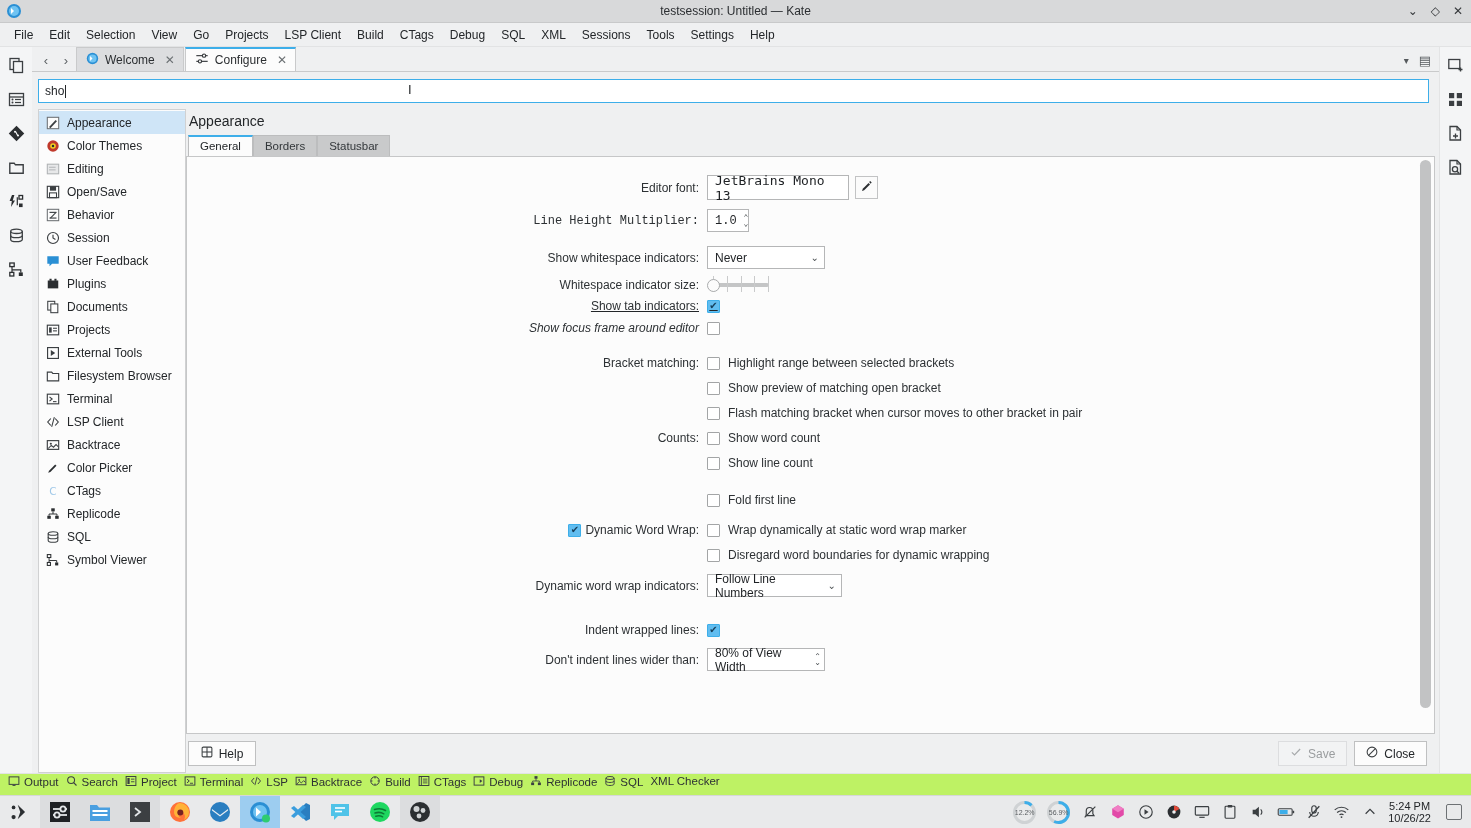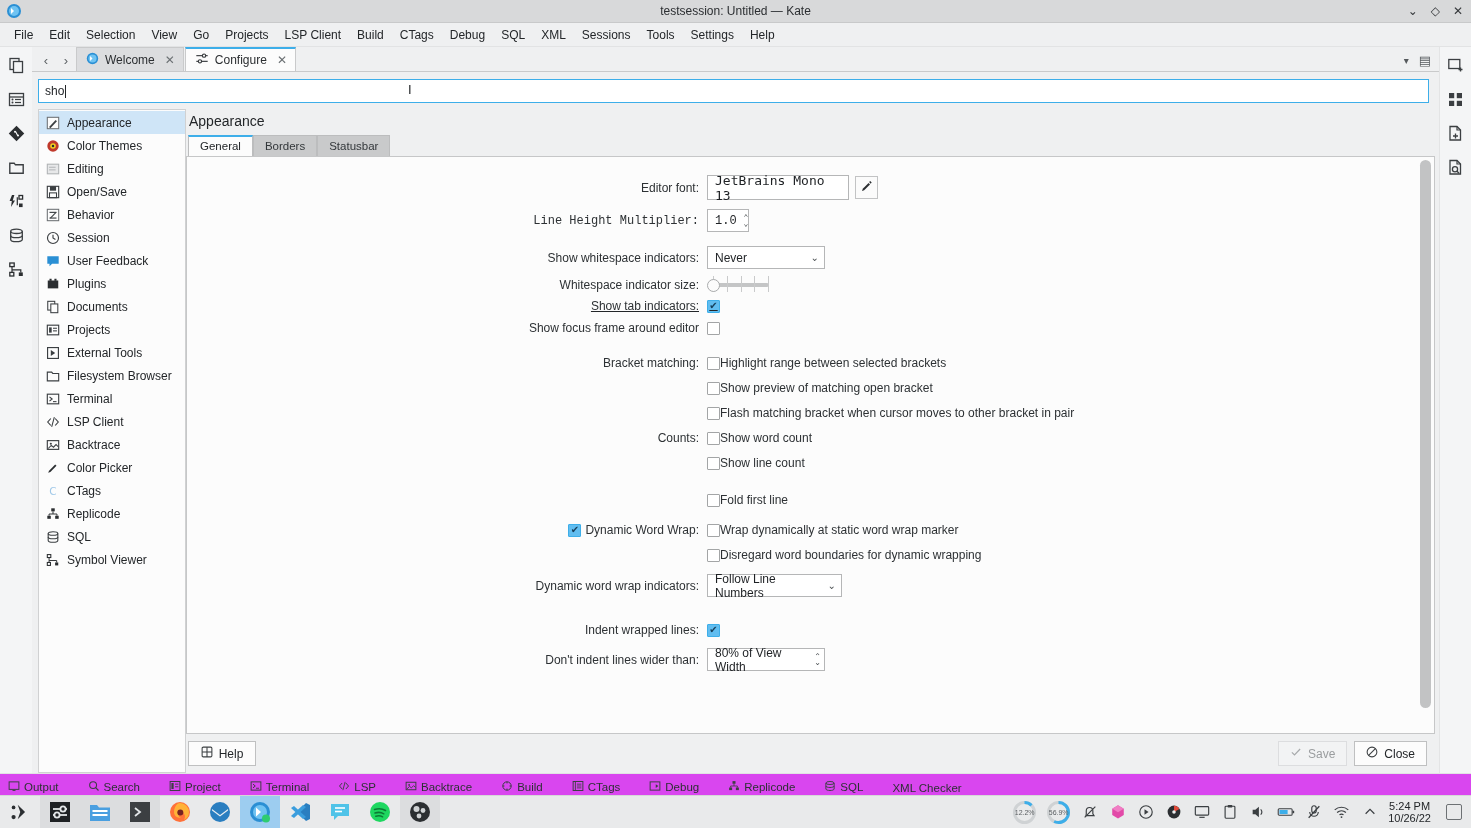--- a/index.html
+++ b/index.html
@@ -166,41 +166,41 @@
 
   .cb {
     width: 13px; height: 13px; border: 1px solid #a3a5a6; background: #fff;
     display: inline-flex; align-items: center; justify-content: center; flex: 0 0 13px;
     cursor: default; border-radius: 1px;
   }
   .cb.checked { background: #61bdf0; border-color: #3daee9; }
   .cb.checked::after {
     content: "✔"; color: #17405c; font-size: 10px; line-height: 1;
   }
-  .cbrow { display: flex; align-items: center; }
+  .cbrow { display: flex; align-items: center; gap: 8px; }
   .cbrow .cblabel { font-size: 12px; color: #2d3134; }
 
   .vscroll {
     position: absolute; top: 3px; right: 3px; width: 11px; bottom: 3px;
   }
   .vscroll .thumb { width: 11px; height: 548px; background: #c2c3c4; border-radius: 6px; }
 
   .btnrow { display: flex; align-items: center; padding: 7px 4px 7px 2px; }
   .btn {
     height: 25px; min-width: 68px; padding: 0 11px; font-size: 12px;
     background: #fcfcfc; border: 1px solid #bfc0c1; color: #232629;
     display: inline-flex; align-items: center; justify-content: center; gap: 6px; cursor: default;
   }
   .btn.disabled { color: #9a9d9f; background: #f2f3f4; border-color: #dcdddf; }
   .spacer { flex: 1 1 auto; }
 
   
   .pluginbar {
-    height: 22px; flex: 0 0 22px; display: flex; align-items: flex-end;
-    gap: 25px; padding-left: 6px; background: #d946ef; border-top: 1px solid #e2e3e4;
+    height: 22px; flex: 0 0 22px; display: flex; align-items: flex-start;
+    gap: 3px; padding-left: 6px; background: #bef264; border-top: 1px solid #e2e3e4;
     font-size: 11.5px; color: #2d3134;
   }
   .pluginbar .pitem { display: flex; align-items: center; gap: 4px; cursor: default; padding: 1px 2px; }
 
   
   .taskbar {
     height: 33px; flex: 0 0 33px; background: #e9eaeb;
     display: flex; align-items: center; border-top: 1px solid #d6d7d8;
   }
   .tb-left { display: flex; align-items: center; height: 100%; }
@@ -623,21 +623,21 @@
                 </div>
               </div>
 
               <div class="frow" style="margin-bottom:8px;text-decoration:underline;">
                 <div class="flabel">Show tab indicators:</div>
                 <div class="fctl">
                     <div class="cb checked"></div>
                   </div>
               </div>
 
-              <div class="frow" style="margin-bottom:21px;">
+              <div class="frow" style="margin-bottom:21px;font-style:italic;">
                 <div class="flabel">Show focus frame around editor</div>
                 <div class="fctl">
                     <div class="cb"></div>
                   </div>
               </div>
 
               <div class="frow" style="margin-bottom:11px;">
                 <div class="flabel">Bracket matching:</div>
                 <div class="fctl cbrow">
                   <div class="cb"></div>

